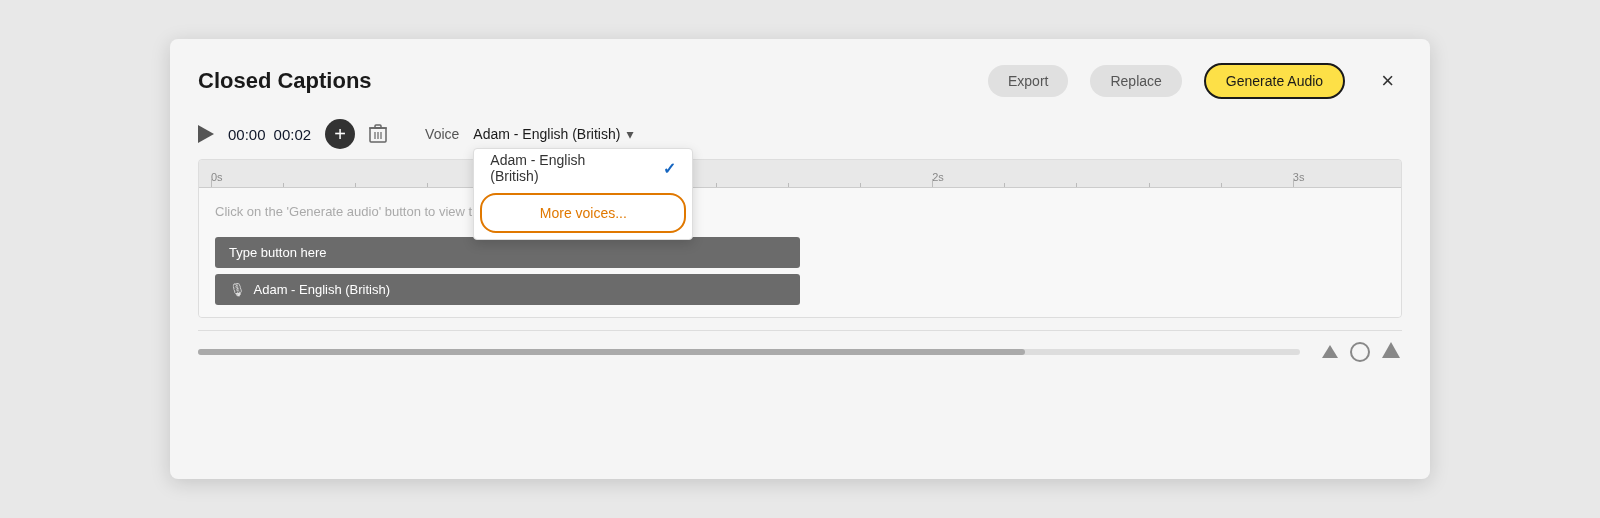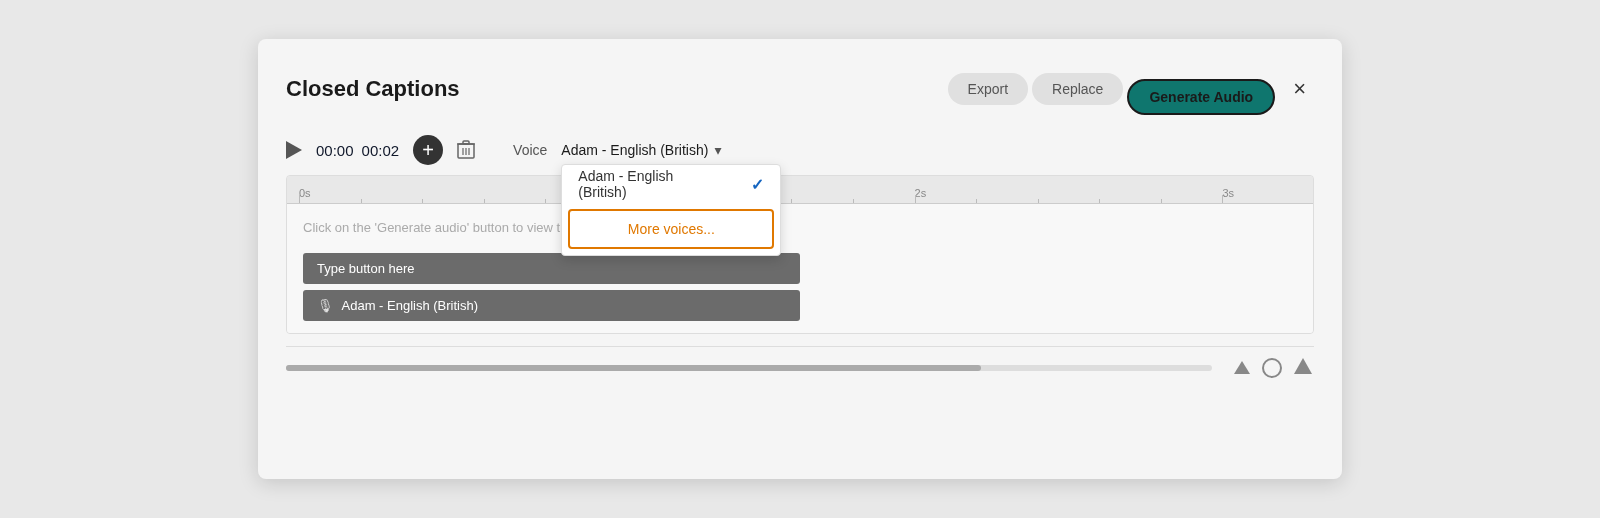--- a/index.html
+++ b/index.html
@@ -9,61 +9,60 @@
       display: flex;
       align-items: center;
       justify-content: center;
       width: 1600px;
       height: 518px;
       overflow: hidden;
     }
     .dialog {
       background: #f5f5f5;
       border-radius: 8px;
-      width: 1084px;
+      width: 1260px;
       min-height: 440px;
       padding: 24px 28px;
       position: relative;
       box-shadow: 0 4px 20px rgba(0,0,0,0.15);
     }
     .dialog-header {
       display: flex;
       align-items: center;
       justify-content: space-between;
       margin-bottom: 20px;
     }
     .dialog-title {
       font-size: 22px;
       font-weight: 600;
       color: #1a1a1a;
     }
     .header-actions {
       display: flex;
       align-items: center;
-      gap: 4px;
+      gap: 22px;
     }
     .btn-secondary {
       background: #e0e0e0;
       border: none;
       border-radius: 20px;
       padding: 8px 20px;
       font-size: 14px;
       color: #555;
       cursor: pointer;
     }
     .btn-primary {
-      background: #0f766e;
+      background: #fde047;
       border: 2px solid #1a1a1a;
       border-radius: 20px;
       padding: 8px 20px;
       font-size: 14px;
-      font-weight: 700;
+      font-weight: 400;
       color: #1a1a1a;
       cursor: pointer;
-      margin-top: 16px;
     }
     .close-btn {
       background: none;
       border: none;
       font-size: 22px;
       color: #333;
       cursor: pointer;
       padding: 4px 8px;
       font-weight: 400;
       margin-left: 6px;
@@ -164,21 +163,21 @@
     }
     .check-icon {
       color: #1565c0;
       font-size: 16px;
       font-weight: bold;
     }
     .more-voices-item {
       padding: 10px 16px;
       margin: 6px;
       border: 2px solid #e07800;
-      border-radius: 4px;
+      border-radius: 16px;
       color: #e07800;
       font-size: 14px;
       cursor: pointer;
       text-align: center;
     }
     
     .timeline-container {
       background: #f0f0f0;
       border: 1px solid #ddd;
       border-radius: 4px;

